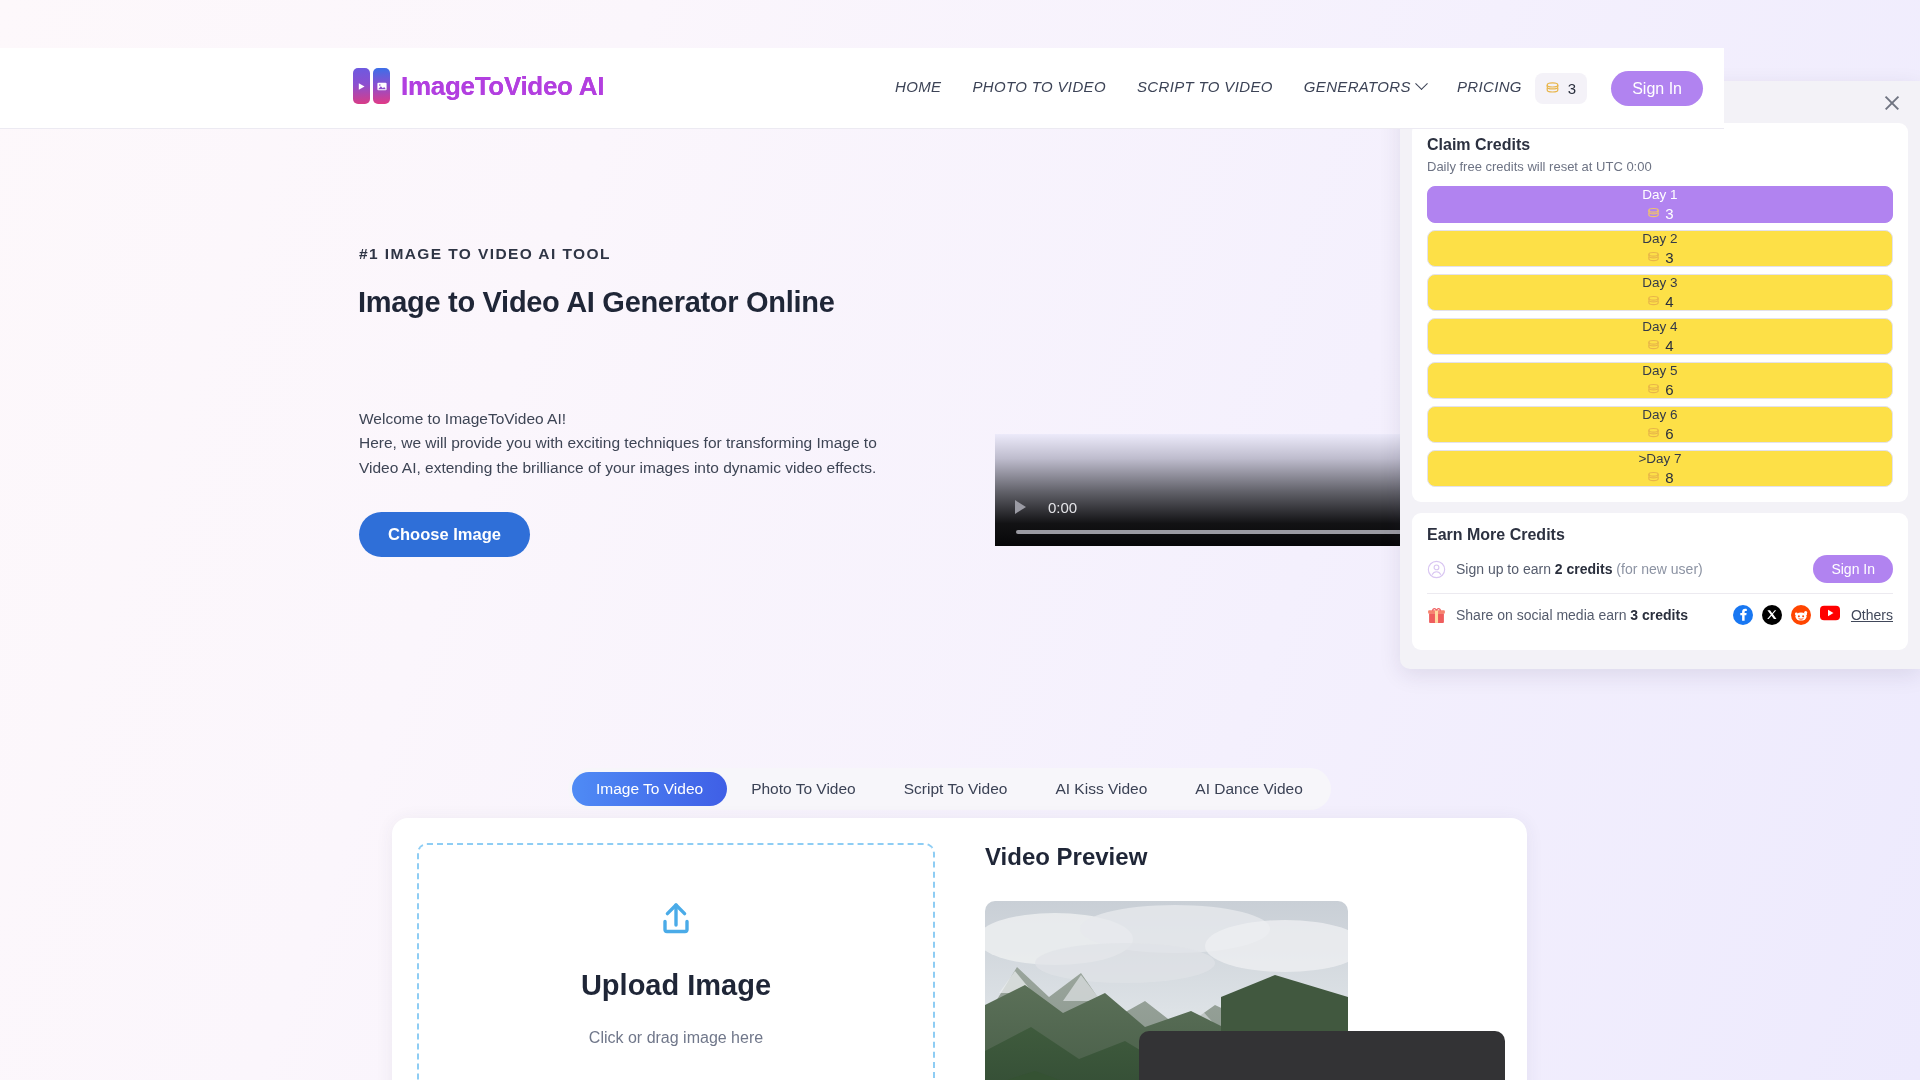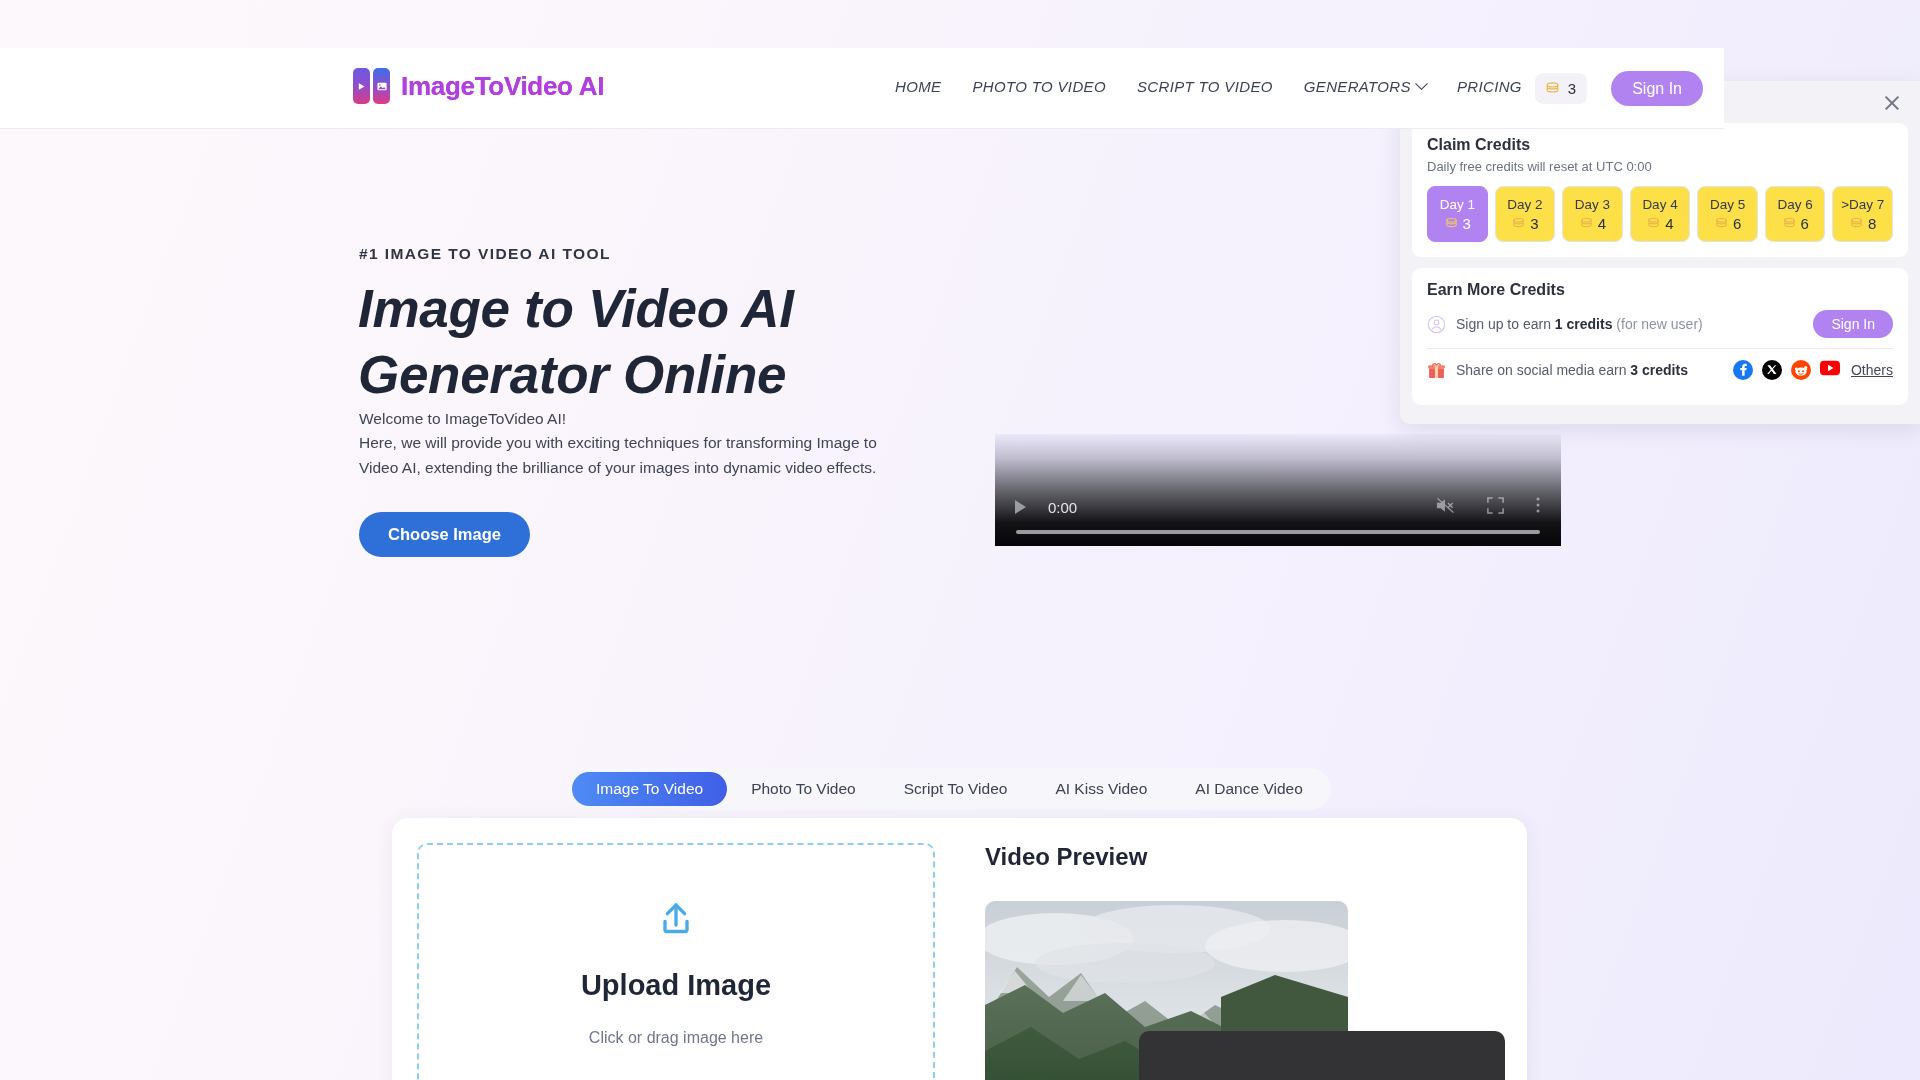--- a/index.html
+++ b/index.html
@@ -108,21 +108,21 @@
 
   .card {
     background: #ffffff; border-radius: 9px;
     padding: 13px 15px 15px 15px;
     margin-bottom: 11px;
   }
   .card:last-child { margin-bottom: 0; }
   .card-title { font-size: 16px; font-weight: bold; color: #2c3140; }
   .card-sub { font-size: 13px; color: #6d7384; margin-top: 5px; }
 
-  .day-row { display: flex; gap: 7px; margin-top: 12px; }
+  .day-row { display: flex; gap: 7px; margin-top: 12px; flex-direction: column; }
   .day {
     flex: 1; height: 56px; border-radius: 8px;
     border: 1px solid #e4e2ea; background: #fde047;
     display: flex; flex-direction: column; align-items: center;
     justify-content: center; gap: 3px; cursor: pointer;
   }
   .day.active { background: #b183f0; border-color: #b183f0; }
   .day-label { font-size: 13.5px; color: #343a49; white-space: nowrap; }
   .day.active .day-label { color: #ffffff; }
   .day-val { display: flex; align-items: center; gap: 4px; font-size: 15px; color: #2a2f3d; }
@@ -150,24 +150,24 @@
   }
   .person-icon, .gift-icon { width: 19px; height: 19px; display:block; }
 
   
   .hero-eyebrow {
     position: absolute; left: 359px; top: 245px;
     font-size: 15.5px; font-weight: bold; letter-spacing: 1.4px;
     color: #2f3545;
   }
   .hero-title {
-    position: absolute; left: 358px; top: 276px;
+    position: absolute; left: 358px; top: 284px;
     width: 540px;
-    font-size: 53px; font-weight: bold; line-height: 1.25;
-    color: #1f2637; letter-spacing: -0.3px; font-style: italic;
+    font-size: 29px; font-weight: bold; line-height: 1.25;
+    color: #1f2637; letter-spacing: -0.3px;
   }
   .hero-body {
     position: absolute; left: 359px; top: 407px;
     width: 560px;
     font-size: 15.5px; line-height: 1.58; color: #3e4555;
   }
   .choose-btn {
     position: absolute; left: 359px; top: 512px;
     width: 171px; height: 45px;
     background: #2f6fd8; border-radius: 23px; border: none;
@@ -425,21 +425,21 @@
       <div class="card-title">Earn More Credits</div>
 
       <div class="earn-row first">
         <span class="person-icon">
           <svg width="19" height="19" viewBox="0 0 20 20">
             <circle cx="10" cy="10" r="8.6" fill="none" stroke="#d9c6f2" stroke-width="1.2"></circle>
             <circle cx="10" cy="7.8" r="2.5" fill="none" stroke="#d9c6f2" stroke-width="1.2"></circle>
             <path d="M5.4 15.6c1-2.2 2.8-3.2 4.6-3.2s3.6 1 4.6 3.2" fill="none" stroke="#d9c6f2" stroke-width="1.2"></path>
           </svg>
         </span>
-        <span class="earn-text"><span>Sign up to earn </span><b>1 credits</b><span class="muted"> (for new user)</span></span>
+        <span class="earn-text"><span>Sign up to earn </span><b>2 credits</b><span class="muted"> (for new user)</span></span>
         <button class="signin-small">Sign In</button>
       </div>
 
       <div class="earn-row">
         <span class="gift-icon">
           <svg width="19" height="19" viewBox="0 0 20 20">
             <rect x="2.2" y="7.6" width="15.6" height="10.2" rx="1" fill="#ef5d5d"></rect>
             <rect x="1.2" y="4.6" width="17.6" height="3.6" rx="1" fill="#f6836f"></rect>
             <rect x="8.4" y="4.6" width="3.2" height="13.2" fill="#ffd9a0"></rect>
             <path d="M10 4.6c-1.6-3-5-1.6-3.6.6M10 4.6c1.6-3 5-1.6 3.6.6" fill="none" stroke="#ef5d5d" stroke-width="1.3"></path>

